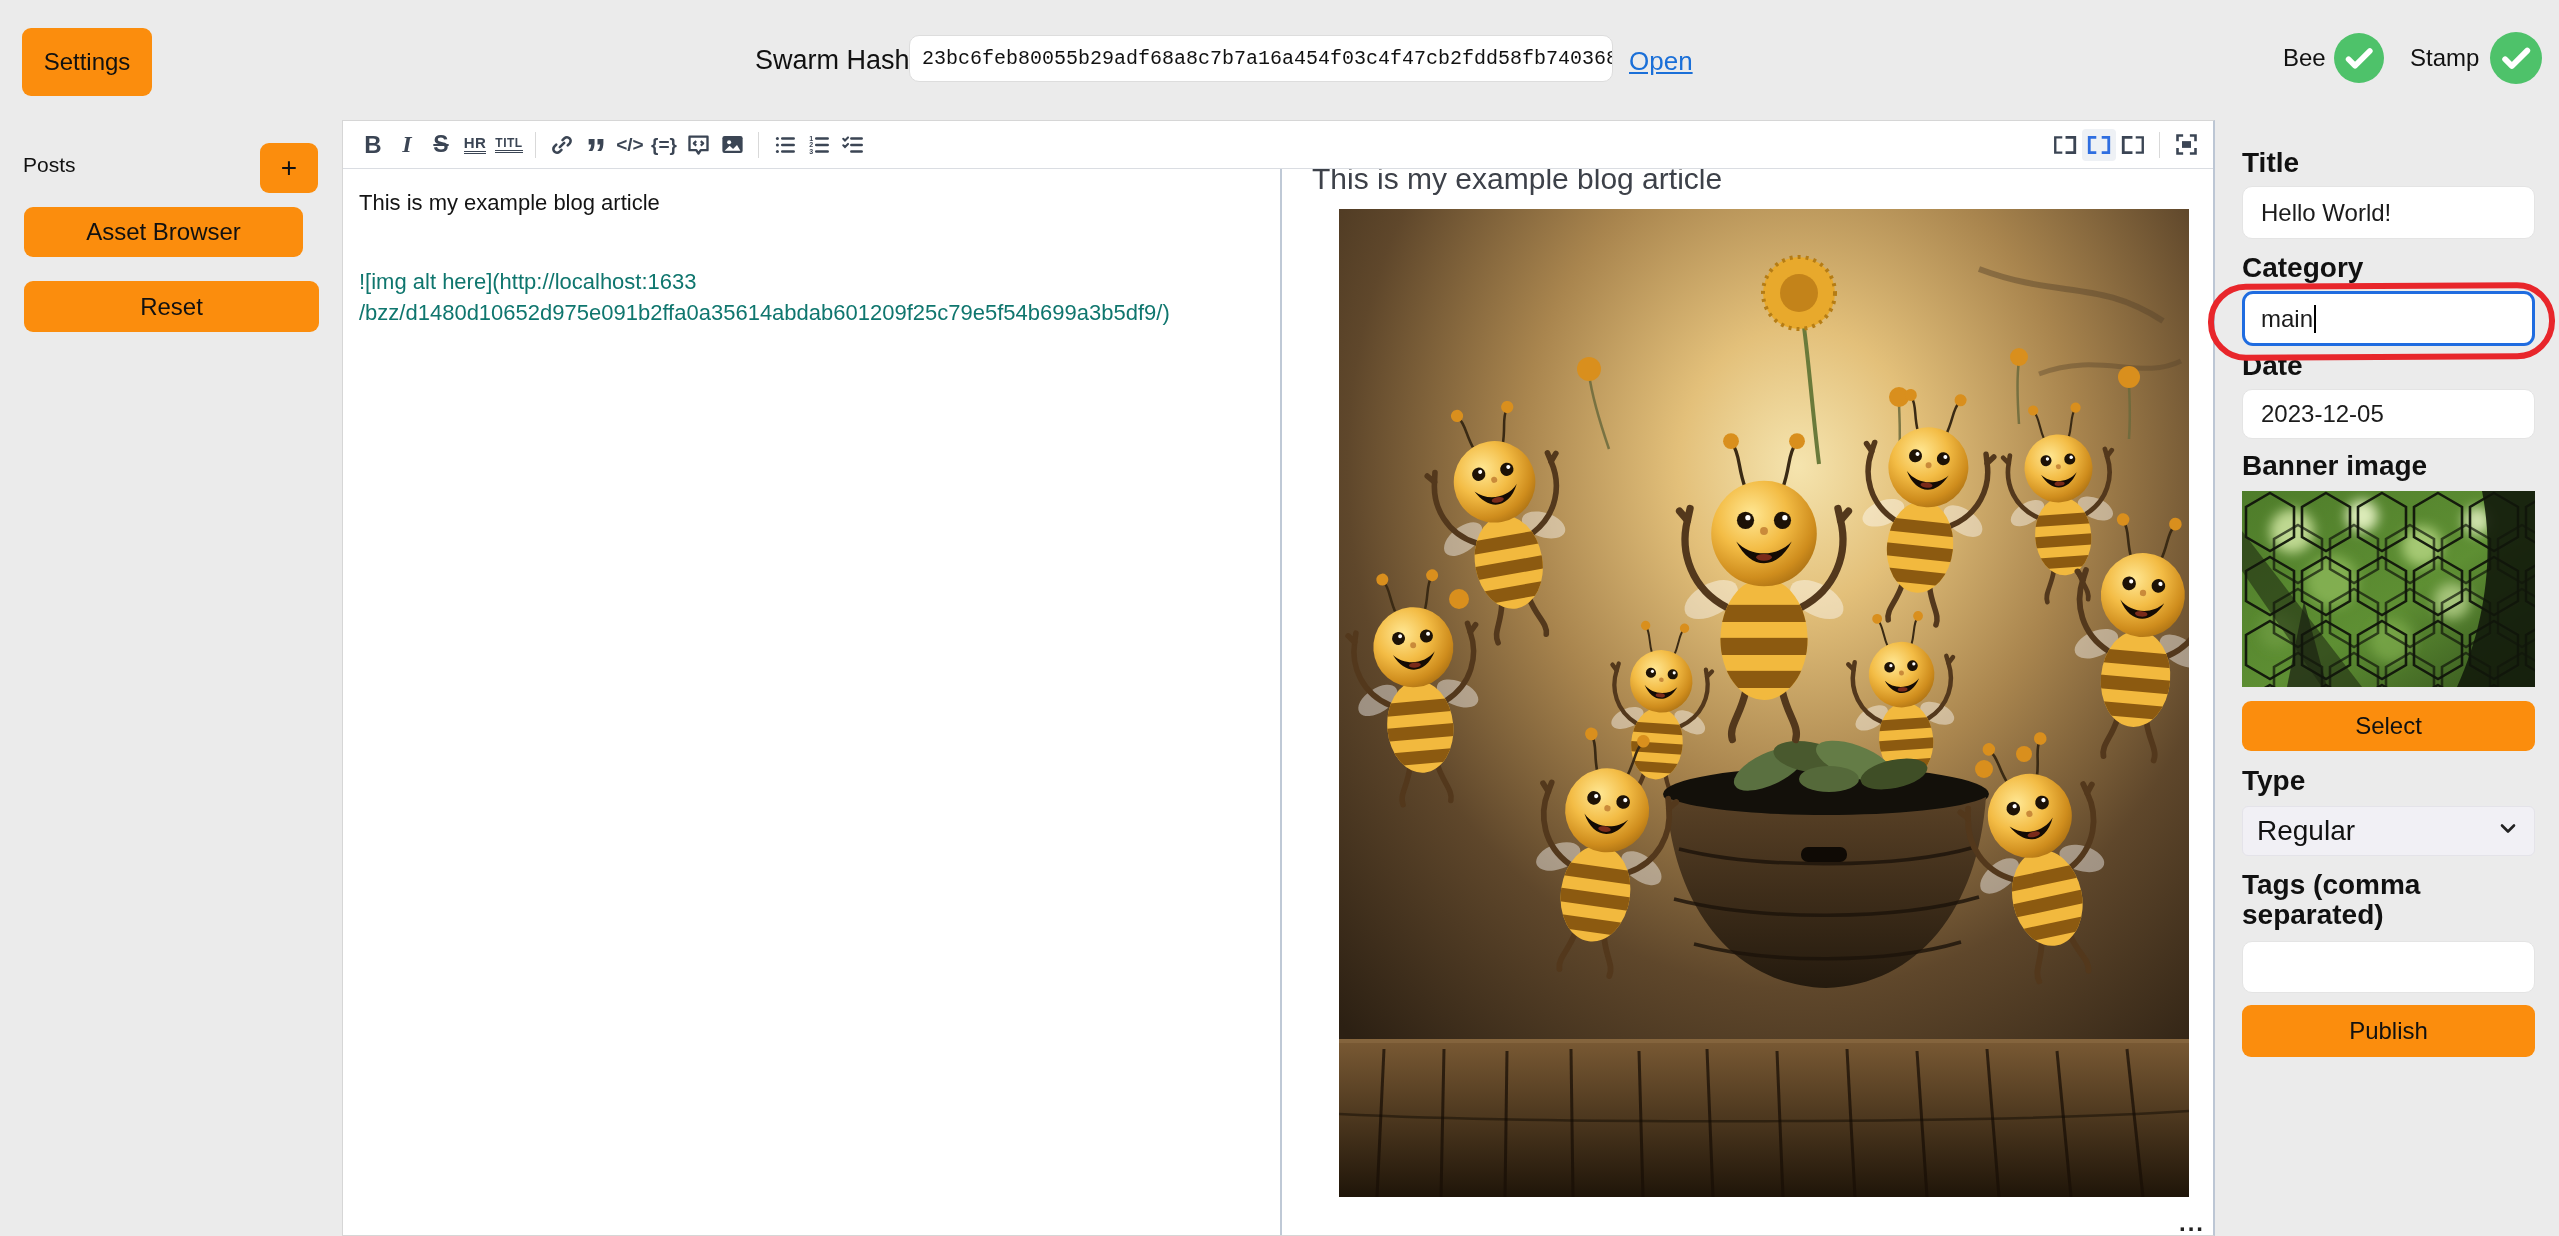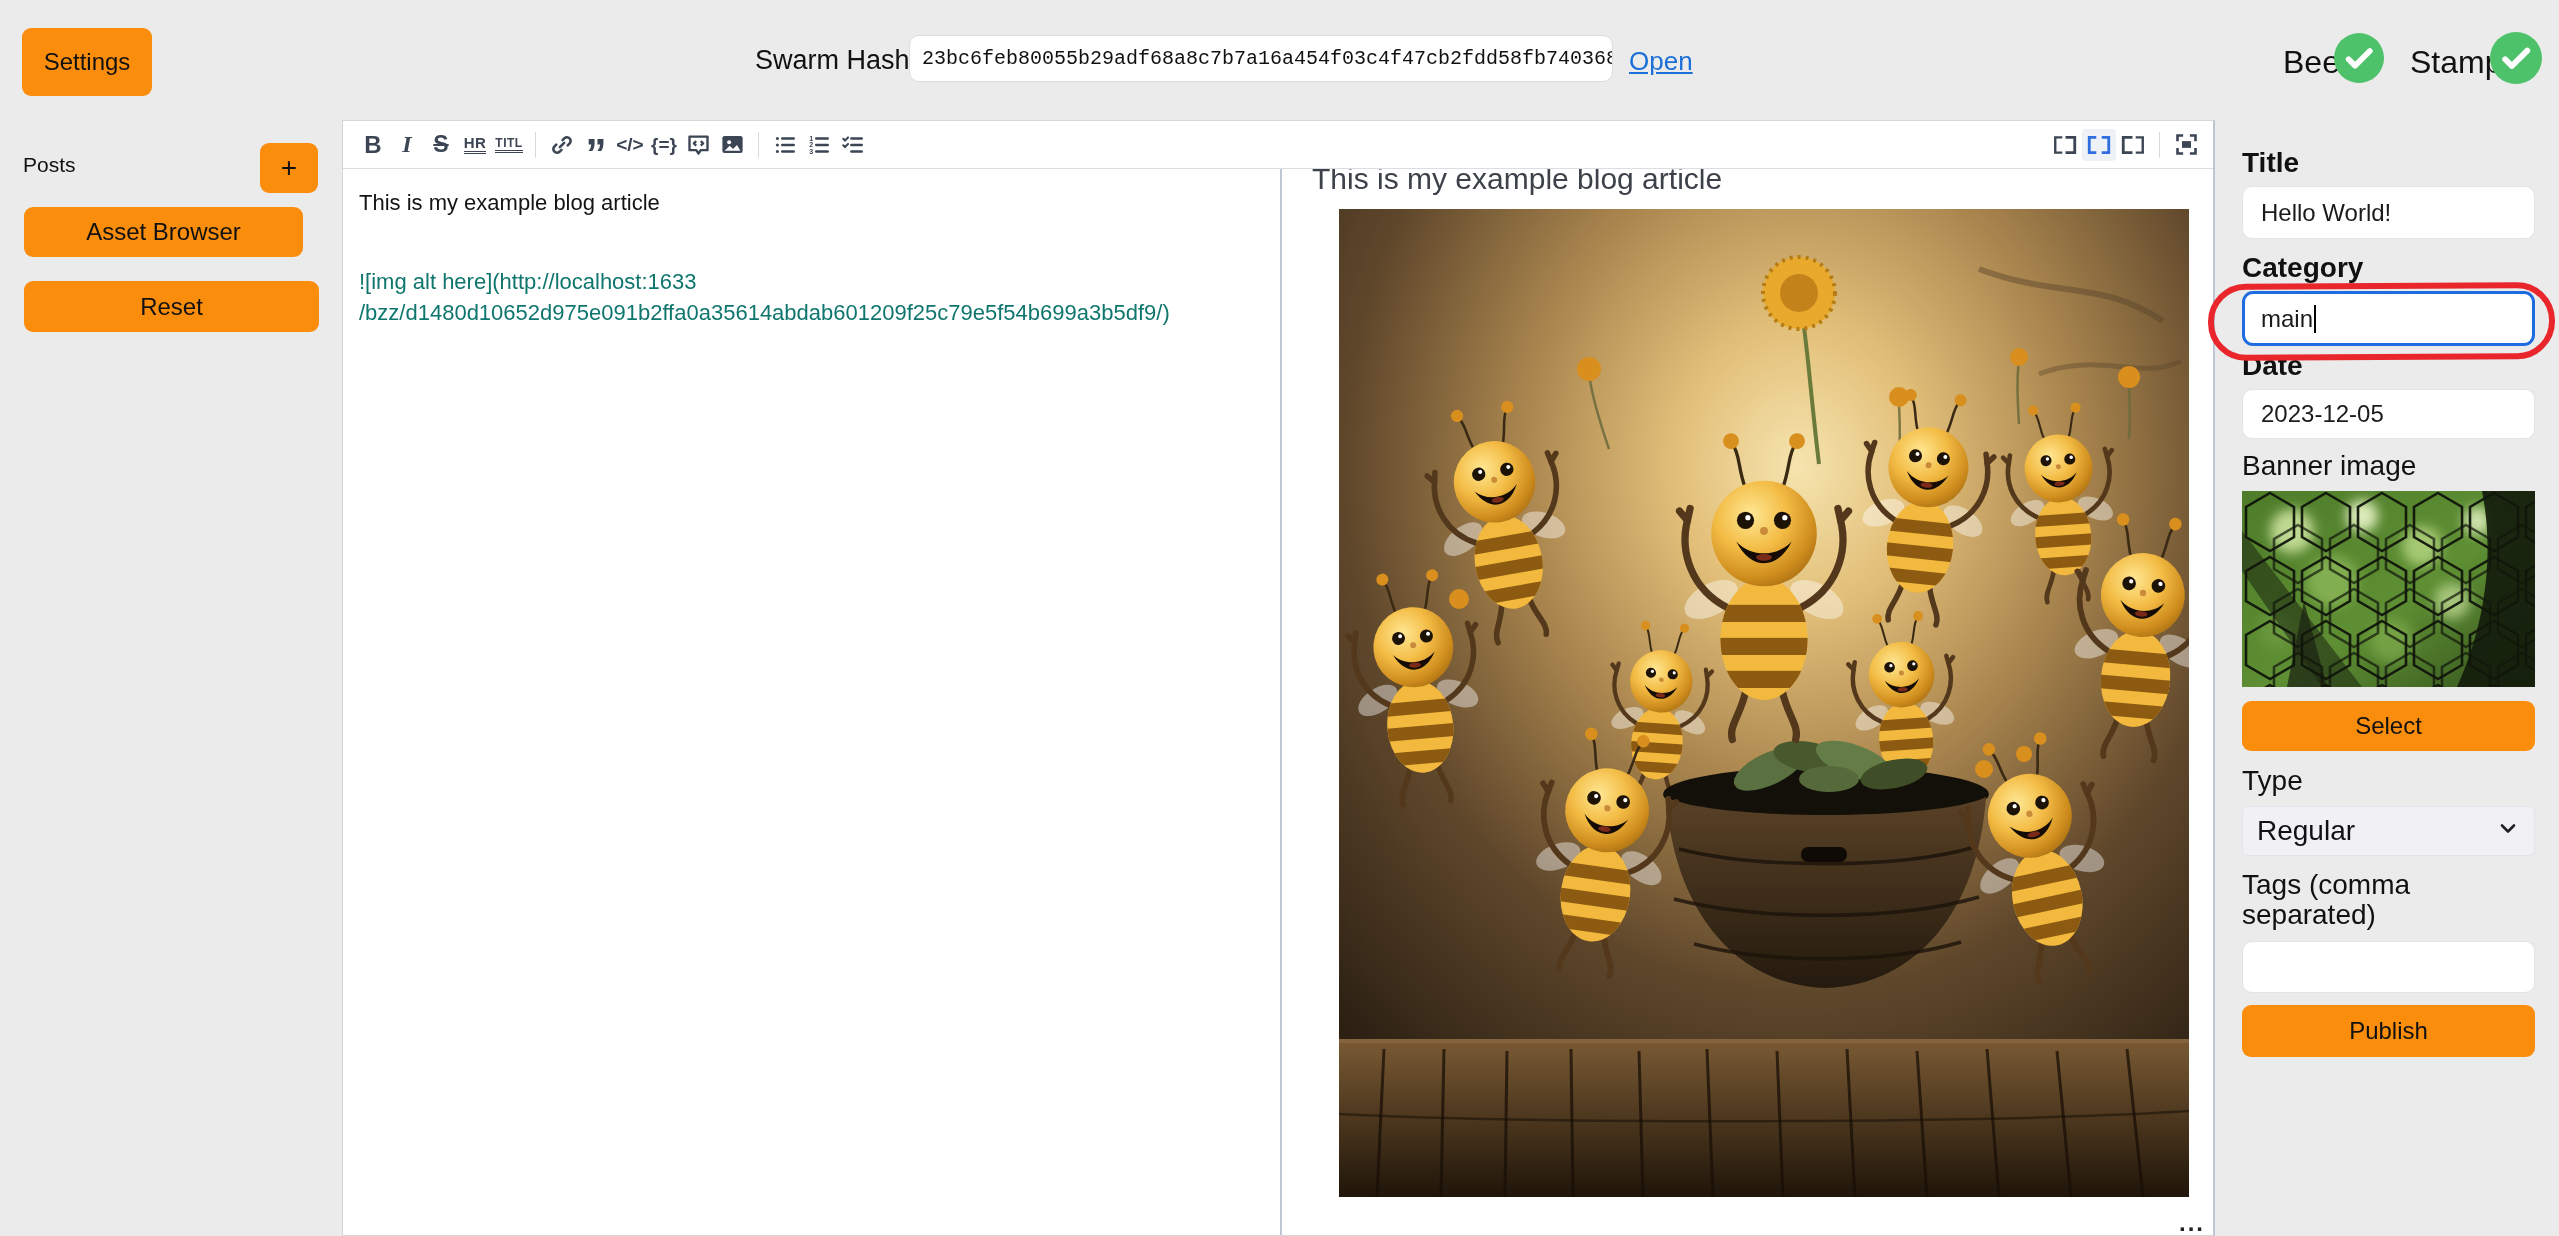--- a/index.html
+++ b/index.html
@@ -21,21 +21,21 @@
   
   .settings-btn { left:22px; top:28px; width:130px; height:68px; }
   .swarm-label { left:755px; top:45px; font-size:27px; font-weight:500; }
   .hash-input {
     left:909px; top:35px; width:704px; height:47px;
     background:#fff; border:1px solid #ddd; border-radius:10px;
     font-family:"Liberation Mono", monospace; font-size:20px;
     display:flex; align-items:center; padding:0 12px; white-space:nowrap; overflow:hidden;
   }
   .open-link { left:1629px; top:46px; font-size:26px; color:#1a6fd8; text-decoration:underline; cursor:pointer; }
-  .status-label { top:44px; font-size:32px; }
+  .status-label { top:44px; font-size:24px; }
   .bee-label { left:2283px; }
   .stamp-label { left:2410px; }
   .check-badge { width:50px; height:50px; }
   .check-bee { left:2334px; top:33px; }
   .check-stamp { left:2490px; top:32px; }
   
   .posts-heading { left:23px; top:153px; font-size:21px; }
   .plus-btn { left:260px; top:143px; width:58px; height:50px; font-size:28px; }
   .asset-btn { left:24px; top:207px; width:279px; height:50px; }
   .reset-btn { left:24px; top:281px; width:295px; height:51px; }
@@ -73,21 +73,21 @@
   }
   .md-link { color:#0f766e; margin-top:48px; word-break:break-all; }
   .pane-preview { flex:1; position:relative; padding:0 0 0 30px; overflow:hidden; }
   .preview-title { font-size:30px; font-weight:400; color:#3d4149; margin-top:-7px; }
   .preview-img { margin:13px 0 0 27px; width:850px; height:988px; }
   .preview-img svg { display:block; width:100%; height:100%; }
   .preview-dots { position:absolute; right:8px; bottom:-2px; font-size:24px; font-weight:700; letter-spacing:2px; color:#222; }
   
   .side-panel { left:2215px; top:120px; width:344px; height:1116px; padding:28px 24px 0 27px; }
   .p-label-b { font-size:28px; font-weight:700; line-height:30px; }
-  .p-label-r { font-size:28px; font-weight:400; line-height:30px; }
+  .p-label-r { font-size:28px; font-weight:700; line-height:30px; }
   .p-input {
     width:293px; height:53px; background:#fff; border:1px solid #e4e4e4; border-radius:10px;
     display:flex; align-items:center; padding:0 18px; font-size:24px; color:#1b1b1b;
   }
   .mb8{margin-bottom:8px}.mb10{margin-bottom:10px}.mb11{margin-bottom:11px}.mb12{margin-bottom:12px}
   .mb14{margin-bottom:14px}.mb15{margin-bottom:15px}.mb16{margin-bottom:16px}
   .cat-wrap { position:relative; width:293px; height:44px; }
   .cat-input { height:55px; border:3px solid #1f6ce0; padding:0 16px; border-radius:11px; }
   .caret { display:inline-block; width:2px; height:28px; background:#000; margin-left:1px; vertical-align:-5px; }
   .annotation {

